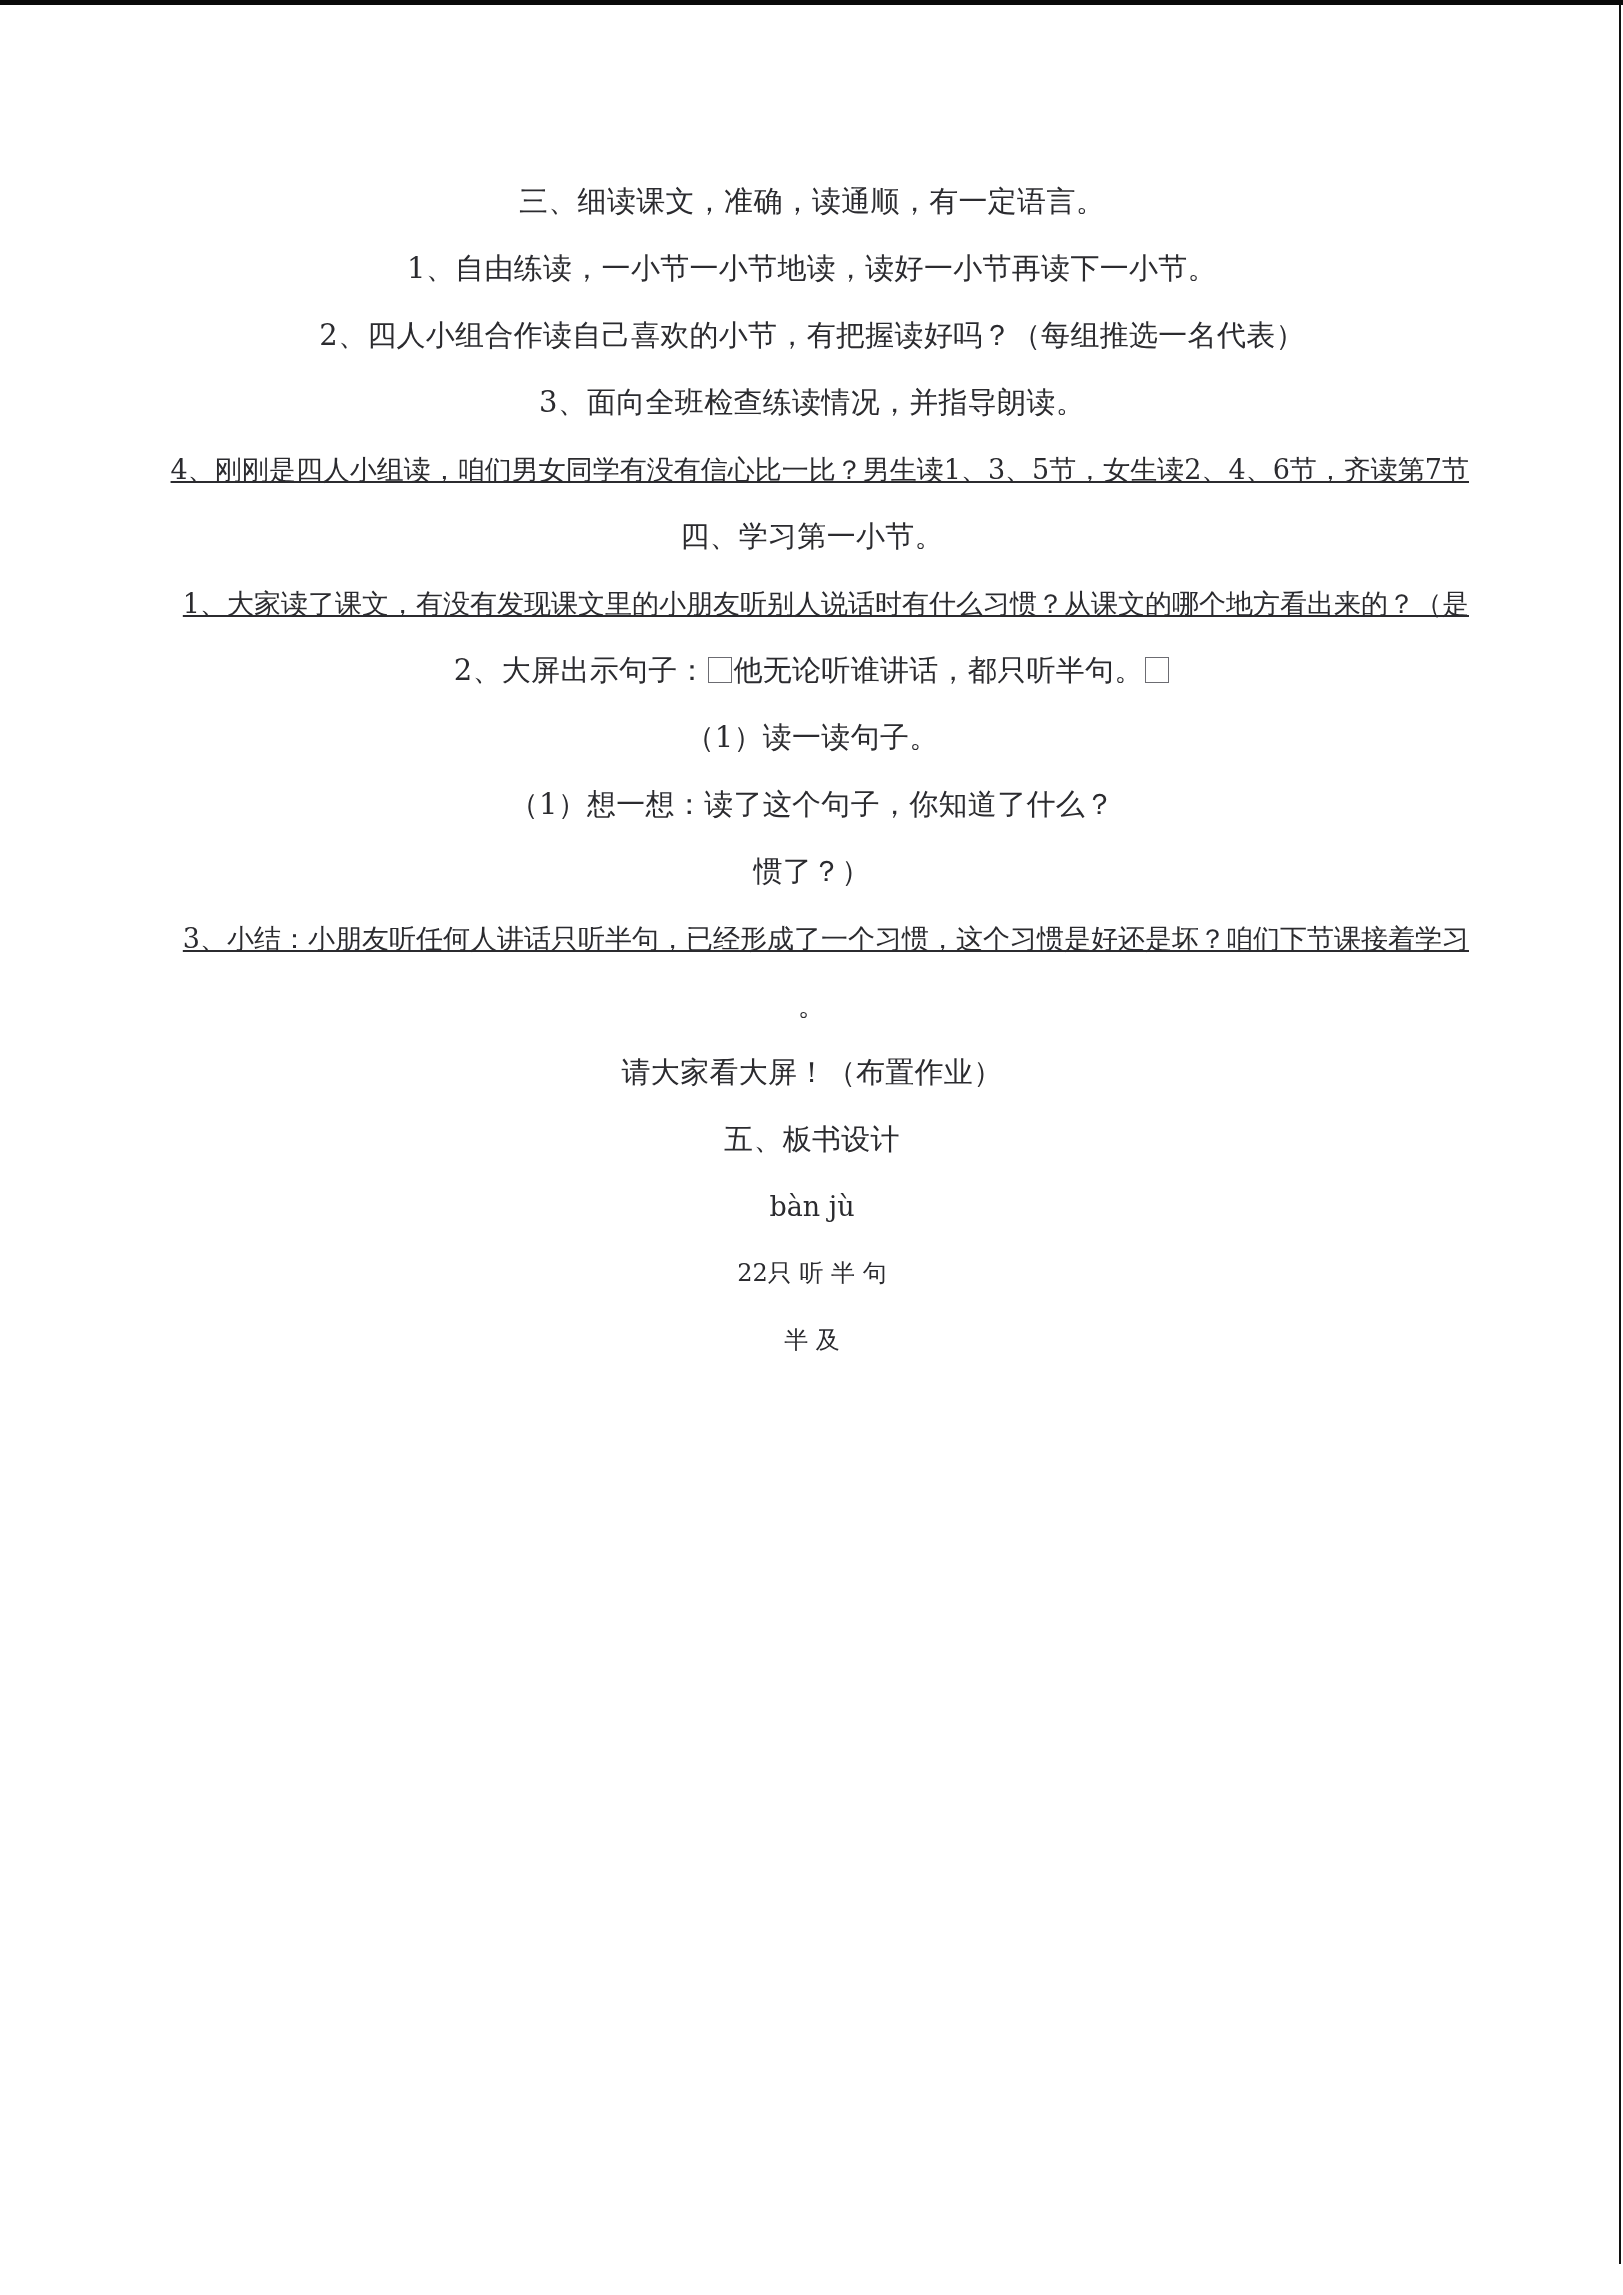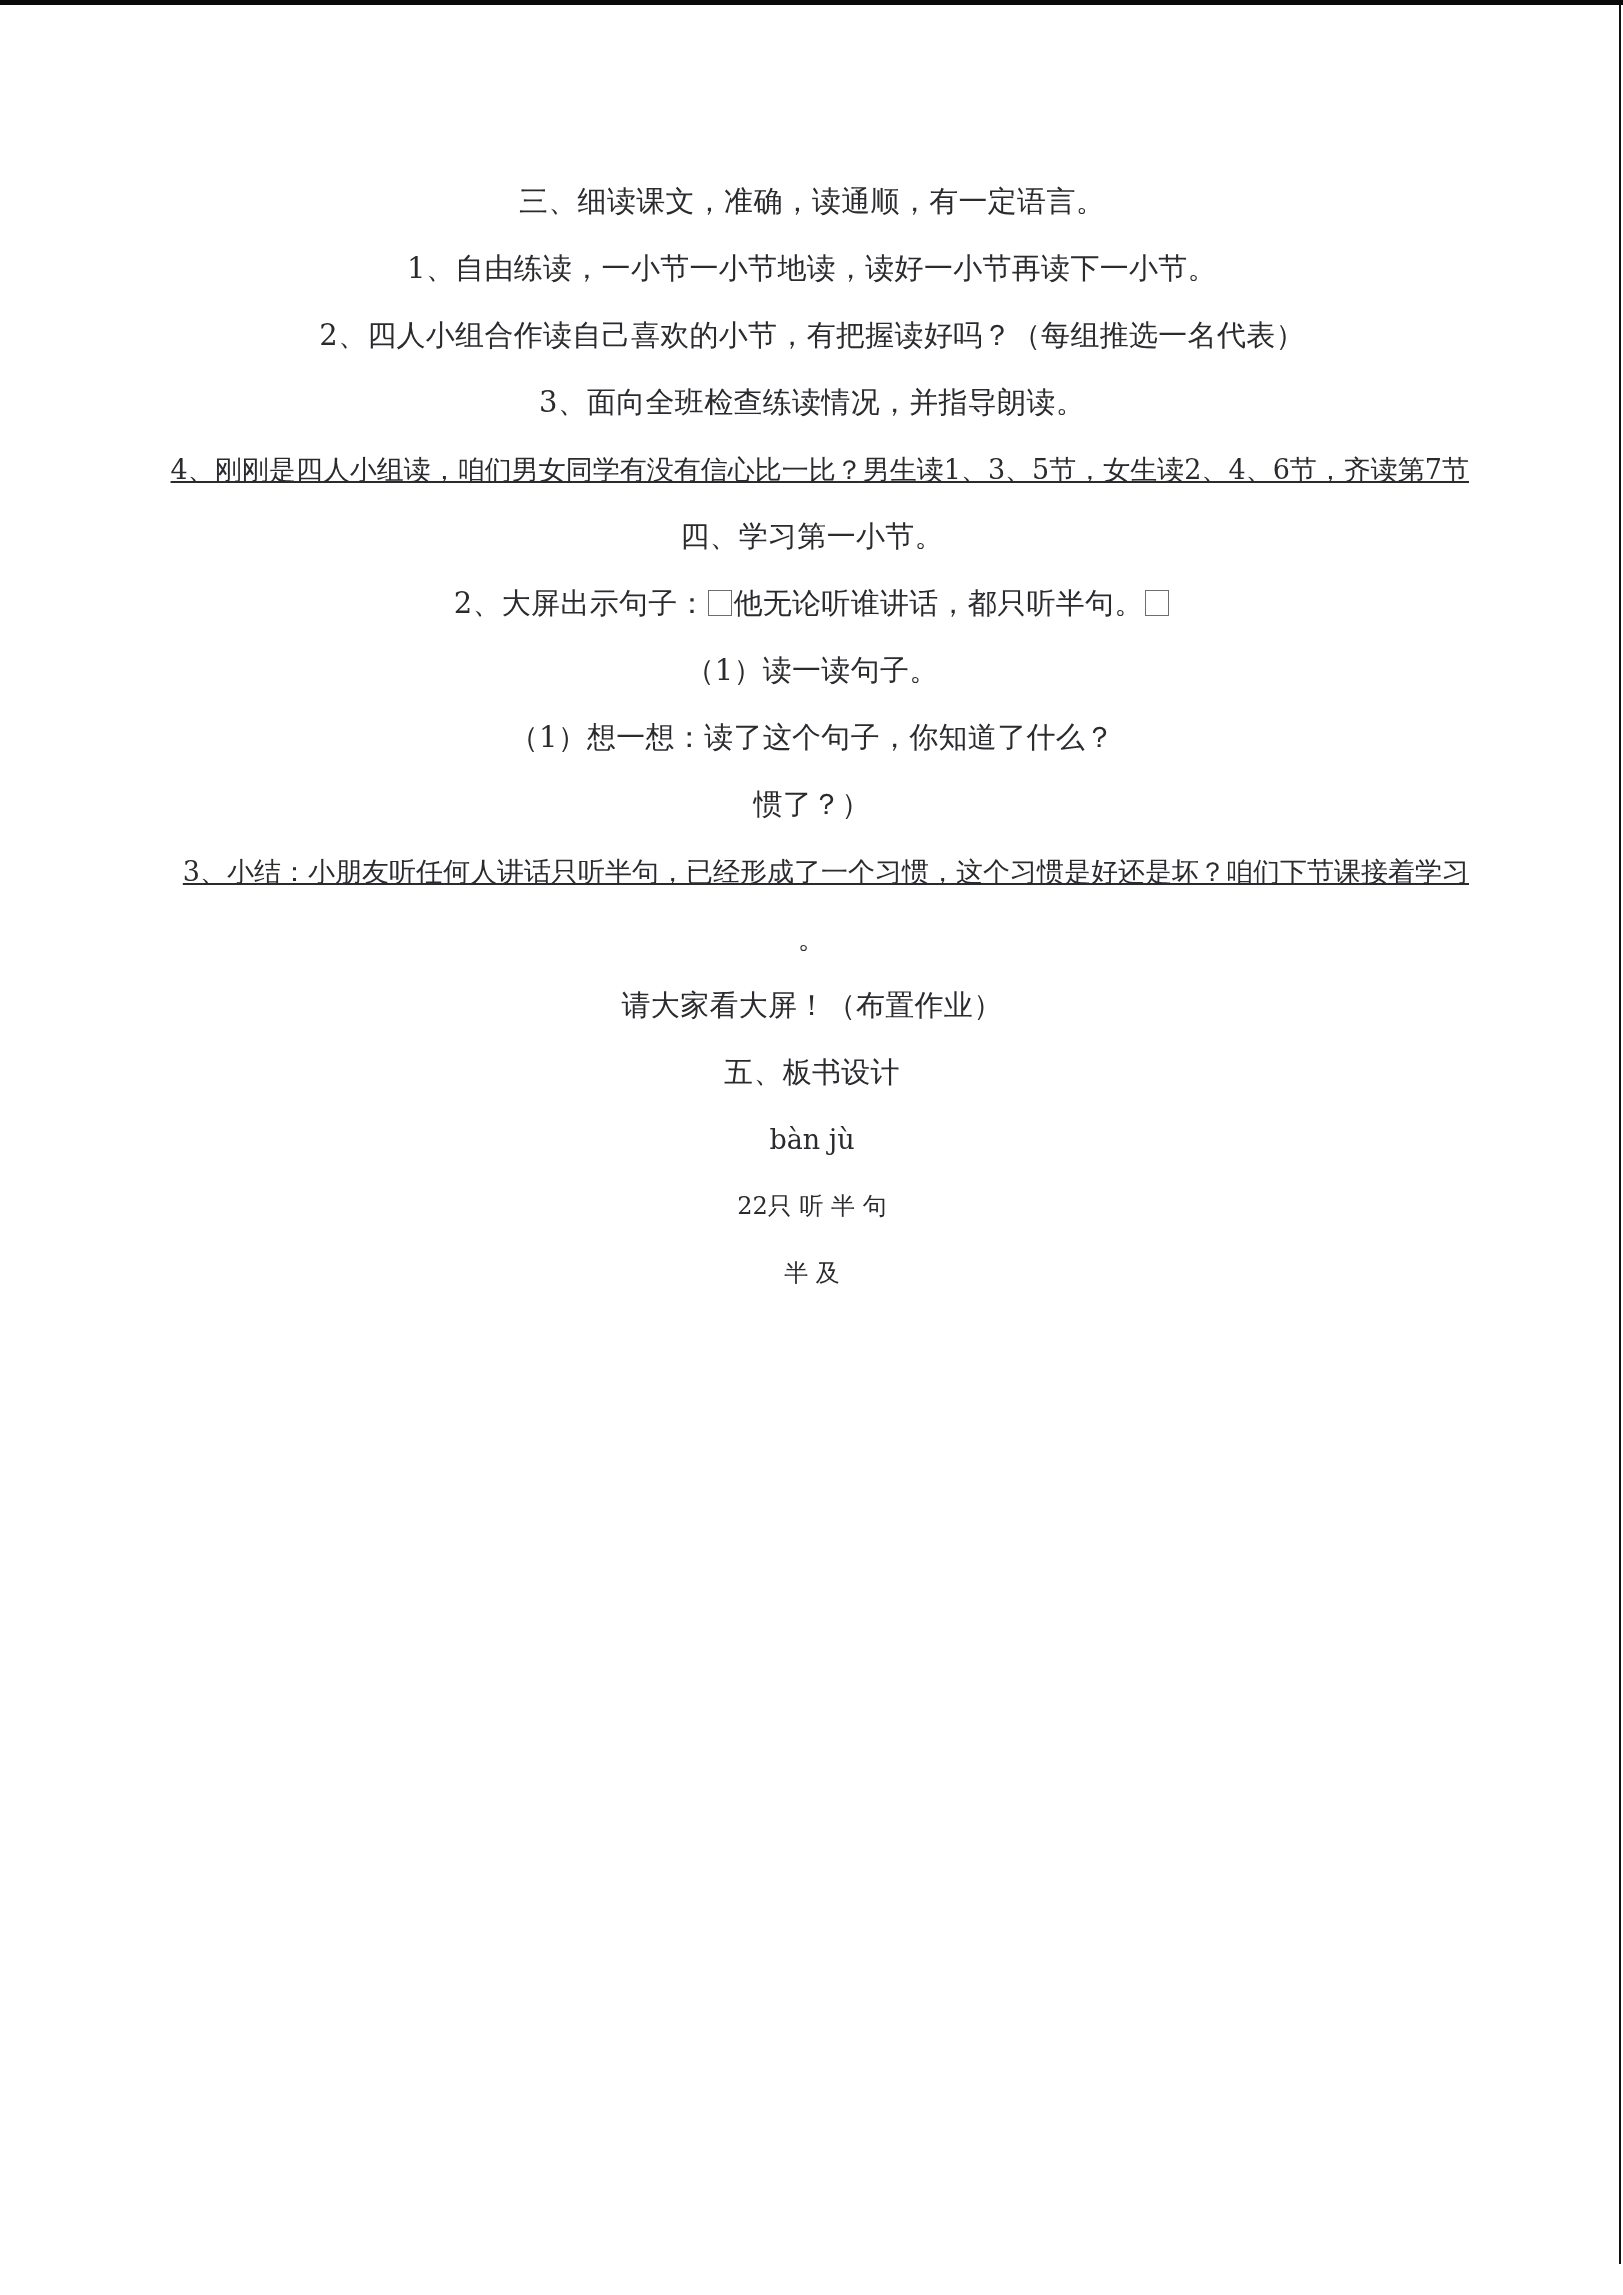--- a/index.html
+++ b/index.html
@@ -121,20 +121,21 @@
     <div class="ln center">1、自由练读，一小节一小节地读，读好一小节再读下一小节。</div>
 
     <div class="ln center">2、四人小组合作读自己喜欢的小节，有把握读好吗？（每组推选一名代表）</div>
 
     <div class="ln center">3、面向全班检查练读情况，并指导朗读。</div>
 
     <div class="ln wide">4、刚刚是四人小组读，咱们男女同学有没有信心比一比？男生读1、3、5节，女生读2、4、6节，齐读第7节</div>
 
     <div class="ln center">四、学习第一小节。</div>
 
+    <div class="ln wide">1、大家读了课文，有没有发现课文里的小朋友听别人说话时有什么习惯？从课文的哪个地方看出来的？（是</div>
 
 
     <div class="ln center">
       <span>2、大屏出示句子：</span><span class="tofu"></span><span>他无论听谁讲话，都只听半句。</span><span class="tofu"></span>
     </div>
 
     <div class="ln center">（1）读一读句子。</div>
 
     <div class="ln center">（1）想一想：读了这个句子，你知道了什么？</div>
 

